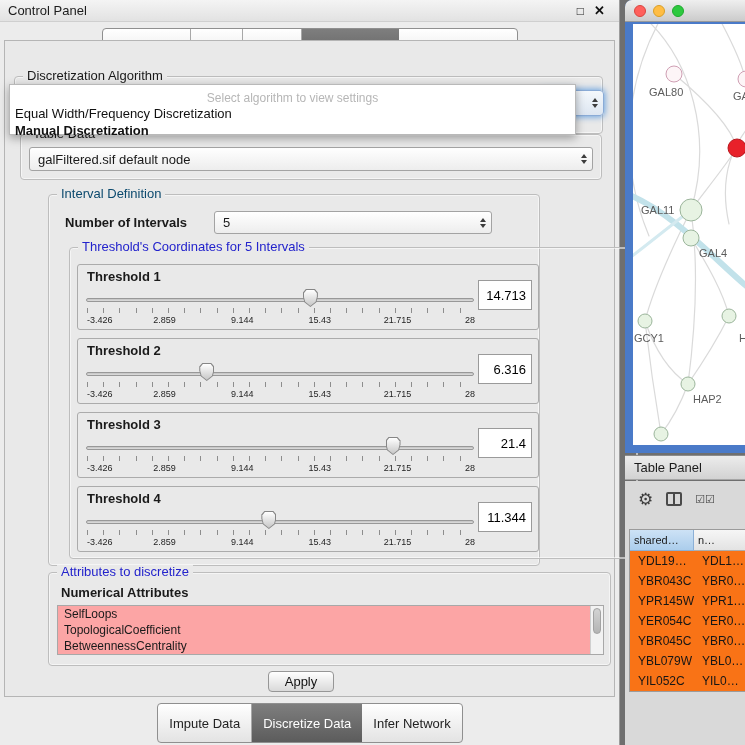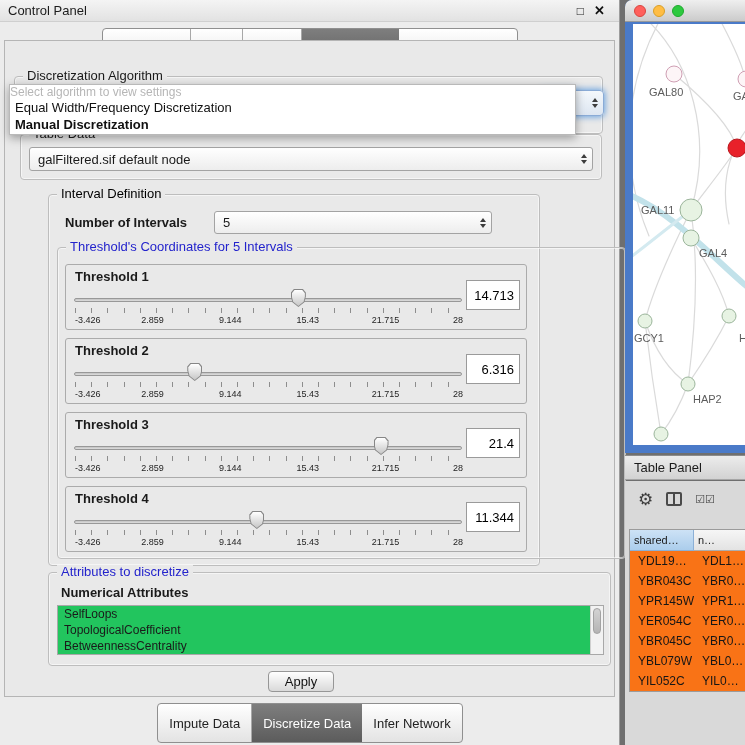--- a/index.html
+++ b/index.html
@@ -19,58 +19,58 @@
 .seg-tab:last-child{border-right:none}
 .seg-tab.sel{background:linear-gradient(#7e7e7e,#5c5c5c);color:#fff;border-right:none}
 .top-tabs{position:absolute;top:28px;left:0;width:620px;display:flex;justify-content:center}
 .bottom-tabs{position:absolute;top:703px;left:0;width:620px;display:flex;justify-content:center}
 .tab-icon svg{display:block}
 
 .cp-inner{position:absolute;left:4px;top:40px;width:611px;height:657px;border:1px solid #b5b5b5;background:#e9e9e9}
 
 .grp{position:absolute;border:1px solid #bdbdbd;border-radius:4px;box-shadow:inset 0 0 0 1px rgba(255,255,255,.55)}
 .grp-label{position:absolute;top:-8px;left:8px;background:#e9e9e9;padding:0 4px;font-size:13px;line-height:14px;white-space:nowrap}
-.grp-label.green{color:#000000}
+.grp-label.green{color:#0c4a6e}
 .grp-label.blue{color:#2323cc}
 
 .combo{position:absolute;background:linear-gradient(#ffffff,#ededed);border:1px solid #a3a3a3;border-radius:3px;display:flex;align-items:center;padding-left:8px;font-size:13px;overflow:hidden;white-space:nowrap}
 .stepper{position:absolute;right:5px;top:50%;transform:translateY(-50%);display:flex;flex-direction:column;gap:2px}
 .stepper .up{width:0;height:0;border-left:3.5px solid transparent;border-right:3.5px solid transparent;border-bottom:4.5px solid #3c3c3c}
 .stepper .down{width:0;height:0;border-left:3.5px solid transparent;border-right:3.5px solid transparent;border-top:4.5px solid #3c3c3c}
 
 .algo-grp{left:9px;top:35px;width:589px;height:58px}
 .algo-combo-stub{position:absolute;left:535px;top:49px;width:64px;height:26px;border-radius:4px;border:1px solid #8aabd6;background:linear-gradient(#f4f8fc,#dde6f1);box-shadow:0 0 6px 1px rgba(92,154,222,.9);z-index:1}
 .popup{position:absolute;left:4px;top:43px;width:567px;height:51px;background:#fff;border:1px solid #b9b9b9;box-shadow:0 3px 9px rgba(0,0,0,.35);z-index:10}
-.popup-hint{font-size:12px;color:#b6b6b6;padding-top:0}
+.popup-hint{text-align:center;font-size:12px;color:#b6b6b6;padding-top:6px}
 .popup-opt{font-size:13px;padding:0 5px;line-height:17px;color:#111}
 .popup-opt.bold{font-weight:bold}
 
 .tabledata-grp{left:15px;top:93px;width:582px;height:46px}
 .tabledata-combo{left:8px;bottom:8px;right:8px;height:24px}
 
 .interval-grp{left:43px;top:153px;width:492px;height:372px}
 .noi-label{position:absolute;left:16px;top:20px;font-weight:bold;font-size:13px}
 .noi-combo{left:165px;top:16px;width:278px;height:23px}
-.thr-grp{left:8px;top:52px;width:569px;height:312px}
+.thr-grp{left:20px;top:52px;width:569px;height:312px}
 
 .th-card{position:absolute;left:7px;width:462px;height:66px;border:1px solid #ababab;border-radius:3px;background:#e9e9e9}
 .th-label{position:absolute;left:9px;top:4px;font-weight:bold;font-size:13px}
 .slider{position:absolute;left:8px;top:22px;width:392px;height:42px}
 .track{position:absolute;left:0;top:11px;width:388px;height:4px;background:linear-gradient(#c2c2c2,#dedede);border:1px solid #989898;border-radius:2px}
 .ticks{position:absolute;left:1px;top:21px;width:388px;height:5px;background-image:repeating-linear-gradient(to right,#8d8d8d 0,#8d8d8d 1px,transparent 1px,transparent 16.2px)}
 .scale{position:absolute;left:1px;top:28px;width:388px;height:12px}
 .scale span{position:absolute;top:0;font-size:9px;color:#1e1e1e;white-space:nowrap}
 .thumb{position:absolute;top:2px;width:15px;height:18px}
 .t-o{position:absolute;left:0;top:0;right:0;bottom:0;background:#868686;clip-path:polygon(50% 100%,10% 74%,0 42%,0 20%,20% 0,80% 0,100% 20%,100% 42%,90% 74%)}
 .t-i{position:absolute;left:1px;top:1px;right:1px;bottom:1px;background:linear-gradient(#ffffff,#c6c6c6);clip-path:polygon(50% 100%,10% 74%,0 42%,0 20%,20% 0,80% 0,100% 20%,100% 42%,90% 74%)}
 .th-value{position:absolute;right:6px;top:15px;width:54px;height:30px;border:1px solid #9a9a9a;background:#fff;font-size:13px;text-align:right;padding-right:5px;font-family:inherit}
 
 .attr-grp{left:43px;top:531px;width:563px;height:94px}
 .attr-title{position:absolute;left:12px;top:12px;font-weight:bold;font-size:13px}
-.attr-list{position:absolute;left:8px;top:32px;right:6px;height:50px;background:#22c55e;border:1px solid #a8a8a8;overflow:hidden}
+.attr-list{position:absolute;left:8px;top:32px;right:6px;height:50px;background:#fca5a5;border:1px solid #a8a8a8;overflow:hidden}
 .attr-item{font-size:12px;line-height:15px;padding:1px 0 0 6px;white-space:nowrap}
 .attr-scroll{position:absolute;right:0;top:0;bottom:0;width:13px;background:#f2f2f2;border-left:1px solid #cfcfcf}
 .attr-thumb{position:absolute;left:2px;top:2px;width:8px;height:26px;border-radius:4px;background:linear-gradient(#d3d3d3,#b4b4b4);border:1px solid #a2a2a2}
 
 .apply-btn{position:absolute;left:263px;top:630px;width:66px;height:21px;border:1px solid #969696;border-radius:4px;background:linear-gradient(#ffffff,#d9d9d9);font-size:13px;font-family:inherit;color:#111}
 
 
 .net-window{position:absolute;left:625px;top:0;width:120px;height:453px;background:#4a7ac8;border-radius:7px 0 0 0}
 .net-titlebar{position:absolute;left:0;top:0;width:100%;height:22px;background:linear-gradient(#efefef,#cbcbcb);border-bottom:1px solid #999;border-radius:7px 0 0 0;display:flex;align-items:center;gap:7px;padding-left:9px}
 .light{width:12px;height:12px;border-radius:50%}

